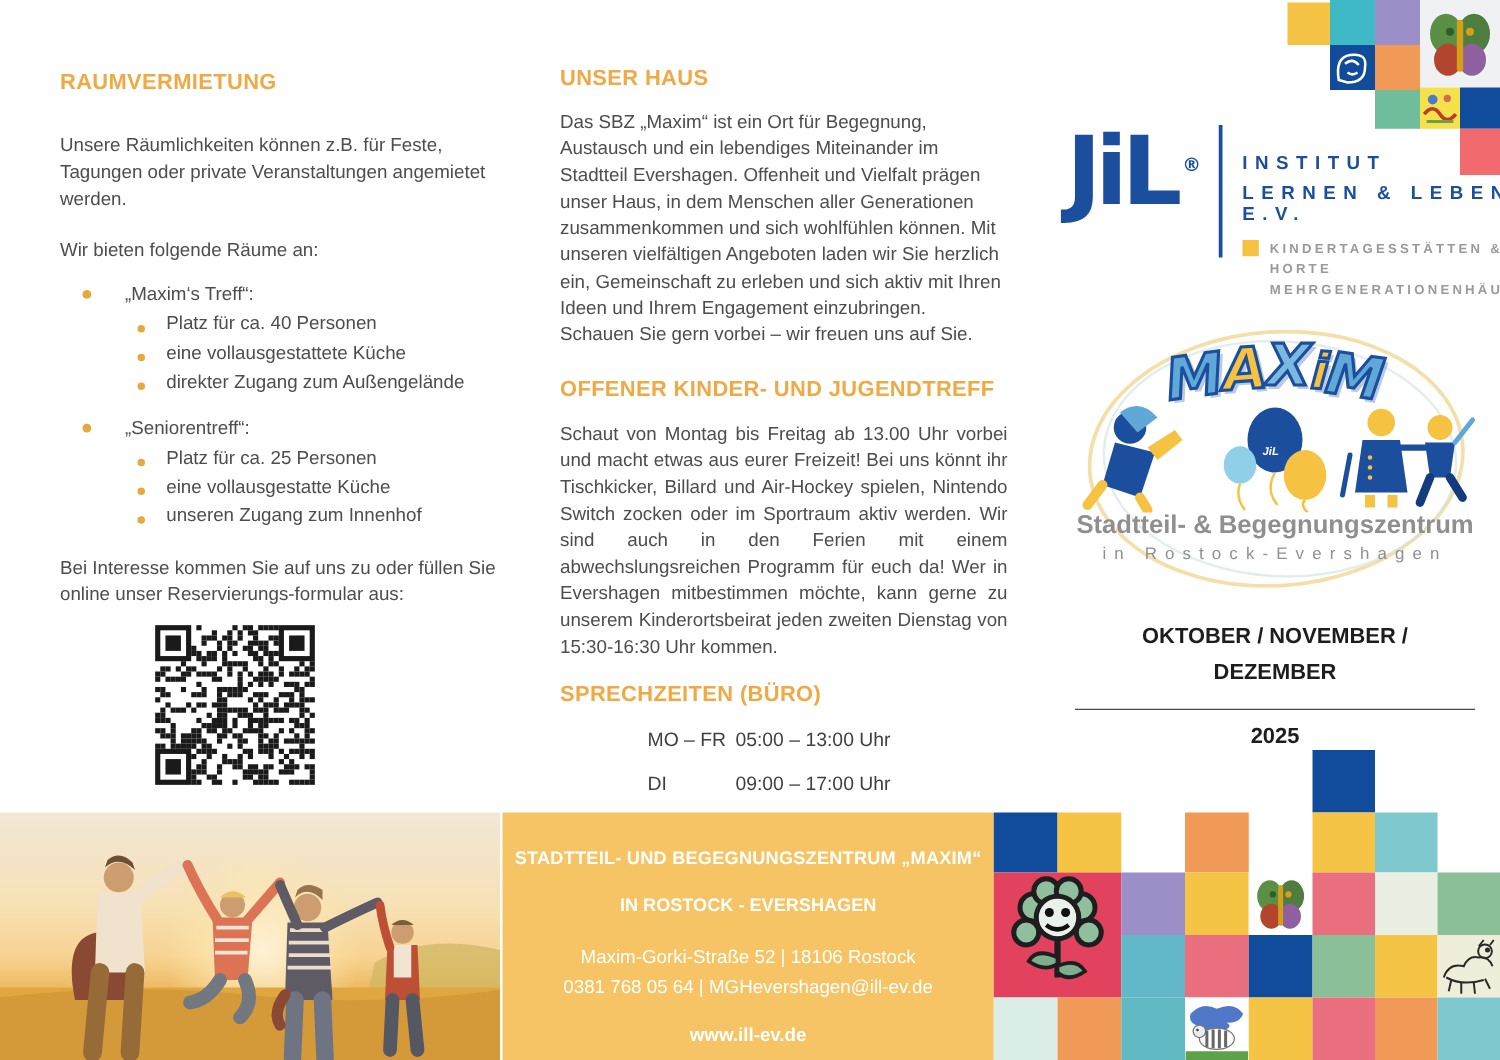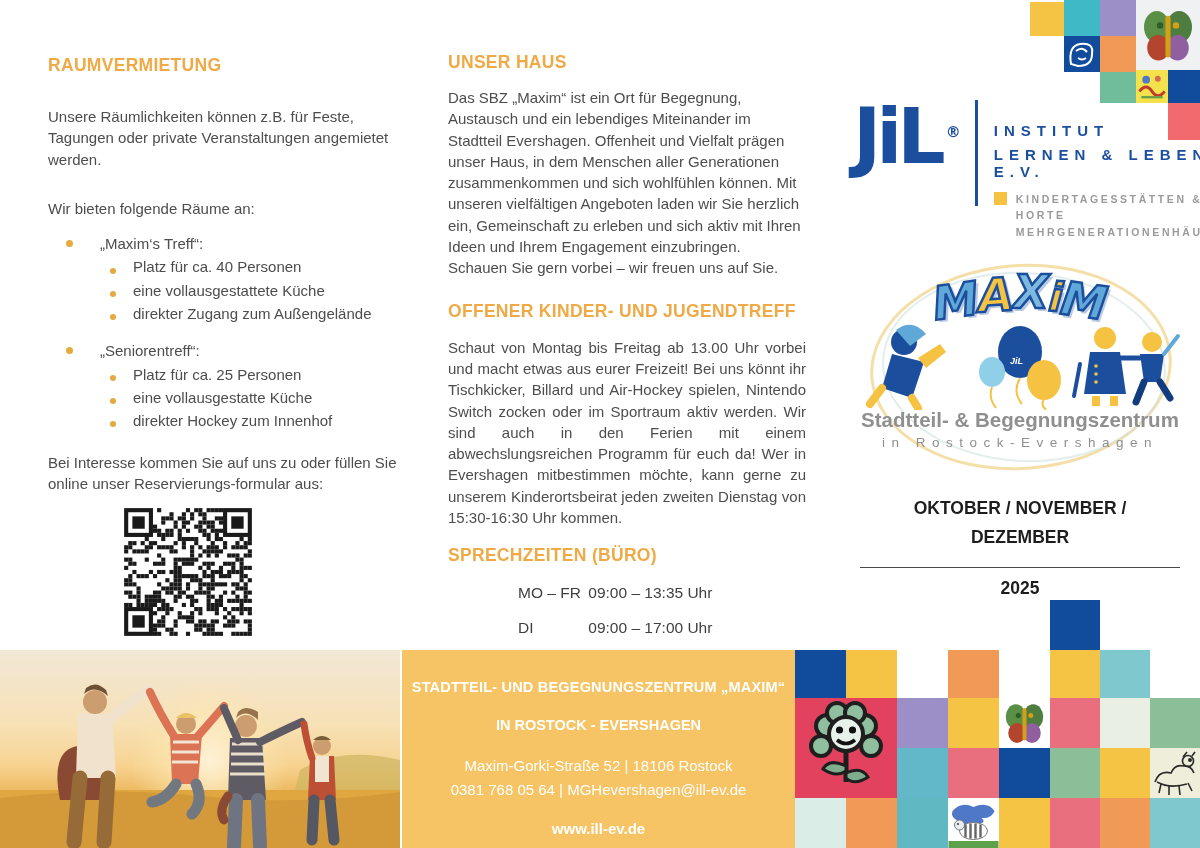--- a/index.html
+++ b/index.html
@@ -6,21 +6,21 @@
   .page{position:relative;width:1200px;height:848px;background:#ffffff;overflow:hidden;
         font-family:"Liberation Sans",sans-serif;color:#4d4d4d;}
 
   
   .heading{color:#EFA945;font-weight:bold;font-size:17.5px;letter-spacing:.3px;}
   .body-text{font-size:15px;line-height:1.42;color:#4d4d4d;}
 
   
   .col-left{position:absolute;left:48px;top:55px;width:352px;}
   .col-left .para1{margin-top:30px;}
-  .col-left .para2{margin-top:28px;}
+  .col-left .para2{margin-top:20px;}
   .groups{margin-top:14px;}
   .b1{display:flex;margin:3px 0 2px 0;}
   .b1 .dot{width:7px;height:7px;border-radius:50%;background:#E5A93F;margin:7px 27px 0 18px;flex:none;}
   .b2{display:flex;margin:2px 0;align-items:center;}
   .b2 .dot{width:6px;height:6px;border-radius:50%;background:#E5A93F;margin:7px 17px 0 62px;flex:none;}
   .group{margin-bottom:16px;}
   .col-left .para3{margin-top:20px;}
   .qr-wrap{margin:10px 0 0 72px;width:136px;height:136px;}
 
   
@@ -132,21 +132,21 @@
         <div class="b2">
             <span class="dot"></span>
           <span>Platz für ca. 25 Personen</span>
           </div>
         <div class="b2">
             <span class="dot"></span>
           <span>eine vollausgestatte Küche</span>
           </div>
         <div class="b2">
             <span class="dot"></span>
-          <span>direkter Hockey zum Innenhof</span>
+          <span>unseren Zugang zum Innenhof</span>
           </div>
       </div>
     </div>
 
     <div class="body-text para3">Bei Interesse kommen Sie auf uns zu oder füllen Sie online unser Reservierungs-formular aus:</div>
     <div class="qr-wrap">
       <svg id="qr" width="136" height="136" viewBox="0 0 33 33">
           <rect width="33" height="33" fill="#fff"></rect>
           <rect x="9" y="1" width="1" height="1" fill="#1a1a1a"></rect>
           <rect x="16" y="1" width="1" height="1" fill="#1a1a1a"></rect>
@@ -553,21 +553,21 @@
     <div class="body-text para-center">Das SBZ „Maxim“ ist ein Ort für Begegnung, Austausch und ein lebendiges Miteinander im Stadtteil Evershagen. Offenheit und Vielfalt prägen unser Haus, in dem Menschen aller Generationen zusammenkommen und sich wohlfühlen können. Mit unseren vielfältigen Angeboten laden wir Sie herzlich ein, Gemeinschaft zu erleben und sich aktiv mit Ihren Ideen und Ihrem Engagement einzubringen.</div>
     <div class="body-text para-line">Schauen Sie  gern vorbei – wir freuen uns auf Sie.</div>
 
     <div class="heading h2">OFFENER KINDER- UND JUGENDTREFF</div>
     <div class="body-text para-justify">Schaut von Montag bis Freitag ab 13.00 Uhr vorbei und macht etwas aus eurer Freizeit! Bei uns könnt ihr Tischkicker, Billard und Air-Hockey spielen, Nintendo Switch zocken oder im Sportraum aktiv werden. Wir sind auch in den Ferien mit einem abwechslungsreichen Programm für euch da! Wer in Evershagen mitbestimmen möchte, kann gerne zu unserem Kinderortsbeirat jeden zweiten Dienstag von 15:30-16:30 Uhr kommen.</div>
 
     <div class="heading h3">SPRECHZEITEN (BÜRO)</div>
     <div class="hours">
       <div class="row">
         <span class="day">MO – FR</span>
-        <span>09:00 – 13:35 Uhr</span>
+        <span>05:00 – 13:00 Uhr</span>
       </div>
       <div class="row">
         <span class="day">DI</span>
         <span>09:00 – 17:00 Uhr</span>
       </div>
     </div>
   </div>
 
   <div class="jil">
     <div class="jil-word"><span>JiL</span><sup>®</sup></div>

